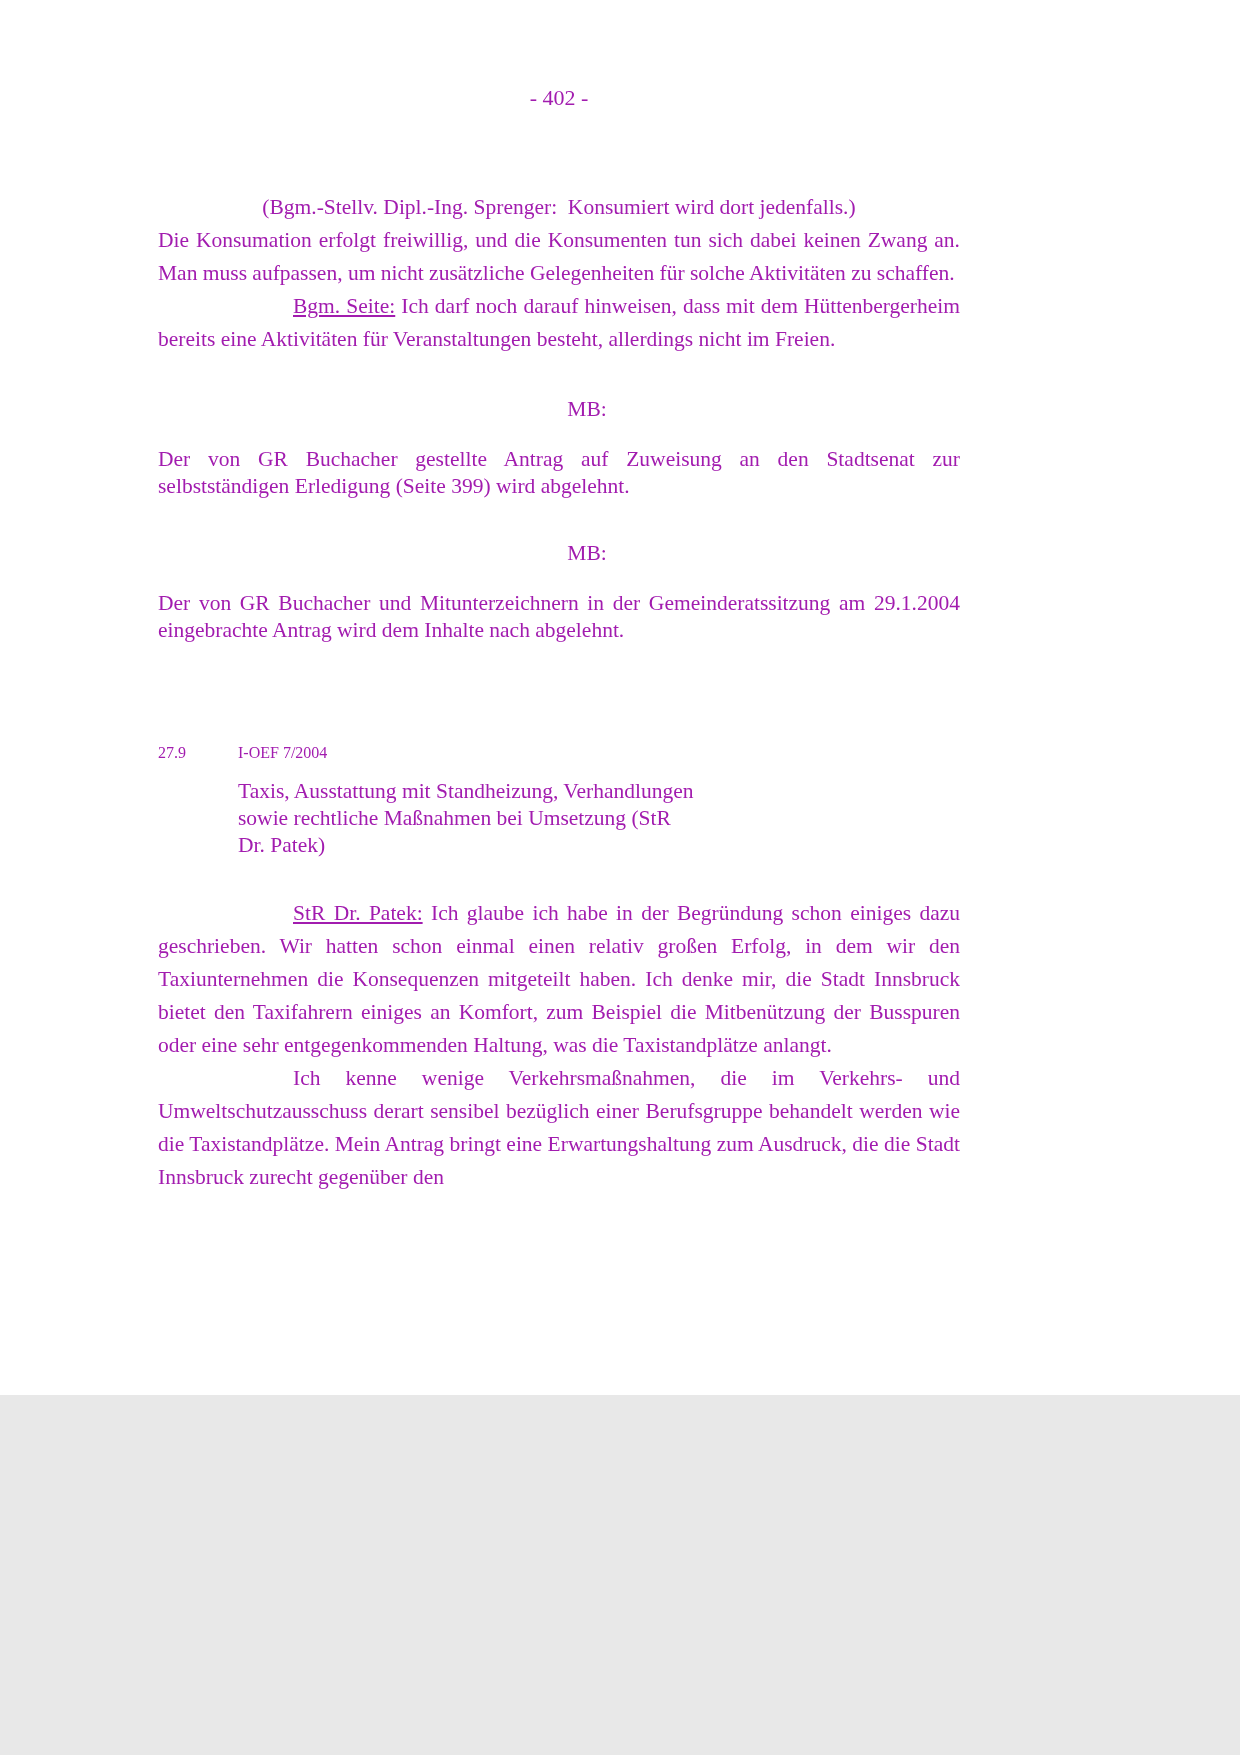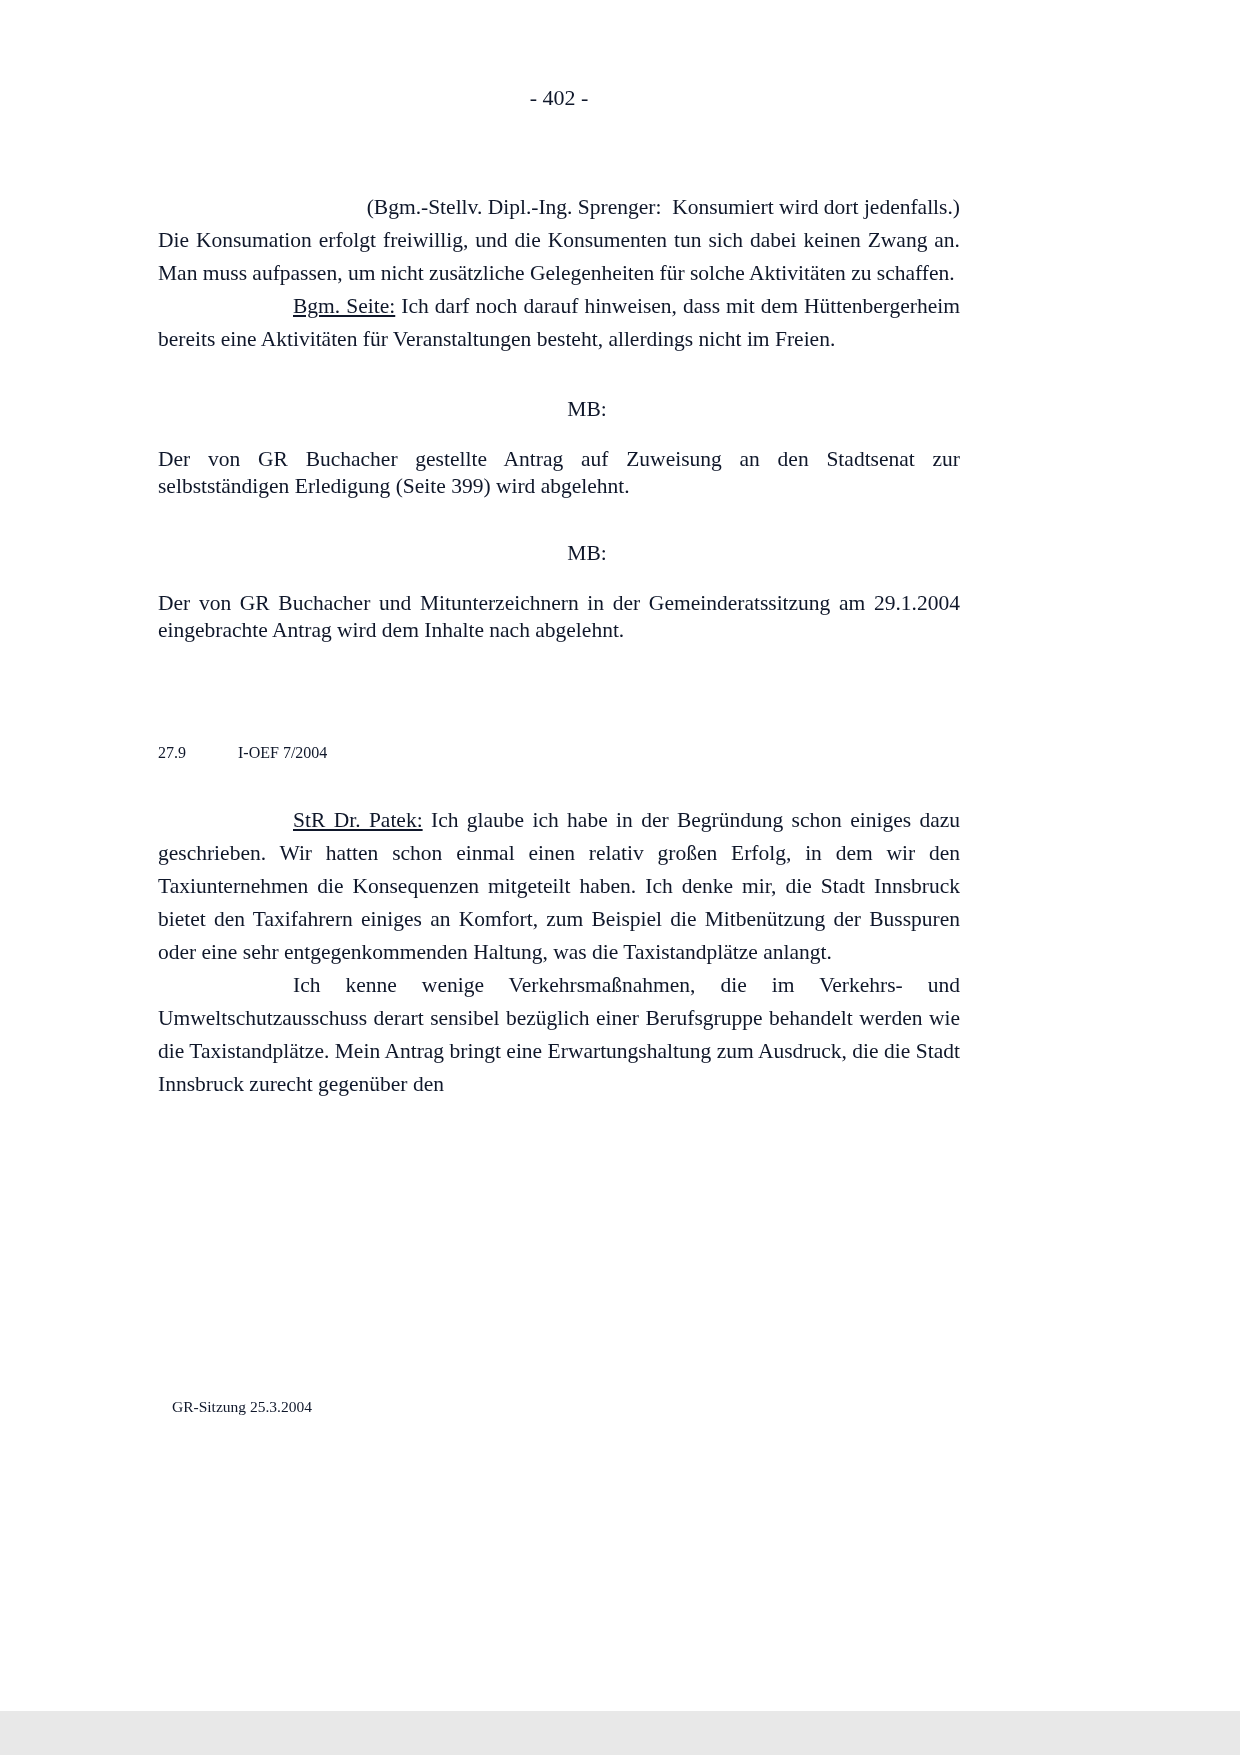--- a/index.html
+++ b/index.html
@@ -3,24 +3,24 @@
 <meta charset="utf-8">
 <style>
   html, body {
     margin: 0;
     padding: 0;
     background: #e8e8e8;
   }
   .page {
     position: relative;
     width: 1240px;
-    height: 1711px;
+    height: 1395px;
     background: #ffffff;
     font-family: "Liberation Serif", "DejaVu Serif", serif;
-    color: #0f172a;
+    color: #a21caf;
     overflow: hidden;
   }
   .content {
     position: absolute;
     left: 158px;
     top: 0;
     width: 802px;
   }
   .page-number {
     margin-top: 85px;
@@ -33,21 +33,21 @@
     font-size: 21.5px;
     line-height: 33px;
     text-align: justify;
   }
   .tight {
     font-size: 21.5px;
     line-height: 27px;
     text-align: justify;
   }
   .first-para { margin-top: 80px; }
-  .interjection { white-space: pre-wrap; text-align: right; }
+  .interjection { white-space: pre-wrap; text-align: center; }
   .speaker { text-decoration: underline; }
   .indent { text-indent: 135px; }
   .mb {
     display: flex;
     margin-left: 397px;
     font-size: 21.5px;
     line-height: 27px;
     text-align: center;
   }
   .mb-label { width: 64px; flex: none; }
@@ -103,20 +103,23 @@
       <span class="mb-label">MB:</span>
     </div>
 
     <p class="tight result">Der von GR Buchacher und Mitunterzeichnern in der Gemeinderatssitzung am 29.1.2004 eingebrachte Antrag wird dem Inhalte nach abgelehnt.</p>
 
     <div class="section-head">
       <span class="section-number">27.9</span>
       <span>I-OEF 7/2004</span>
     </div>
 
+    <div class="section-title">Taxis, Ausstattung mit Standheizung, Verhandlungen
+sowie rechtliche Maßnahmen bei Umsetzung (StR
+Dr. Patek)</div>
 
     <p class="para indent speech1"><span class="speaker">StR Dr. Patek:</span><span> Ich glaube ich habe in der Begründung schon einiges dazu geschrieben. Wir hatten schon einmal einen relativ großen Erfolg, in dem wir den Taxiunternehmen die Konsequenzen mitgeteilt haben. Ich denke mir, die Stadt Innsbruck bietet den Taxifahrern einiges an Komfort, zum Beispiel die Mitbenützung der Busspuren oder eine sehr entgegenkommenden Haltung, was die Taxistandplätze anlangt.</span></p>
 
     <p class="para indent">Ich kenne wenige Verkehrsmaßnahmen, die im Verkehrs- und Umweltschutzausschuss derart sensibel bezüglich einer Berufsgruppe behandelt werden wie die Taxistandplätze. Mein Antrag bringt eine Erwartungshaltung zum Ausdruck, die die Stadt Innsbruck zurecht gegenüber den</p>
 
   </div>
 
   <div class="footer">GR-Sitzung 25.3.2004</div>
 </div>
 

